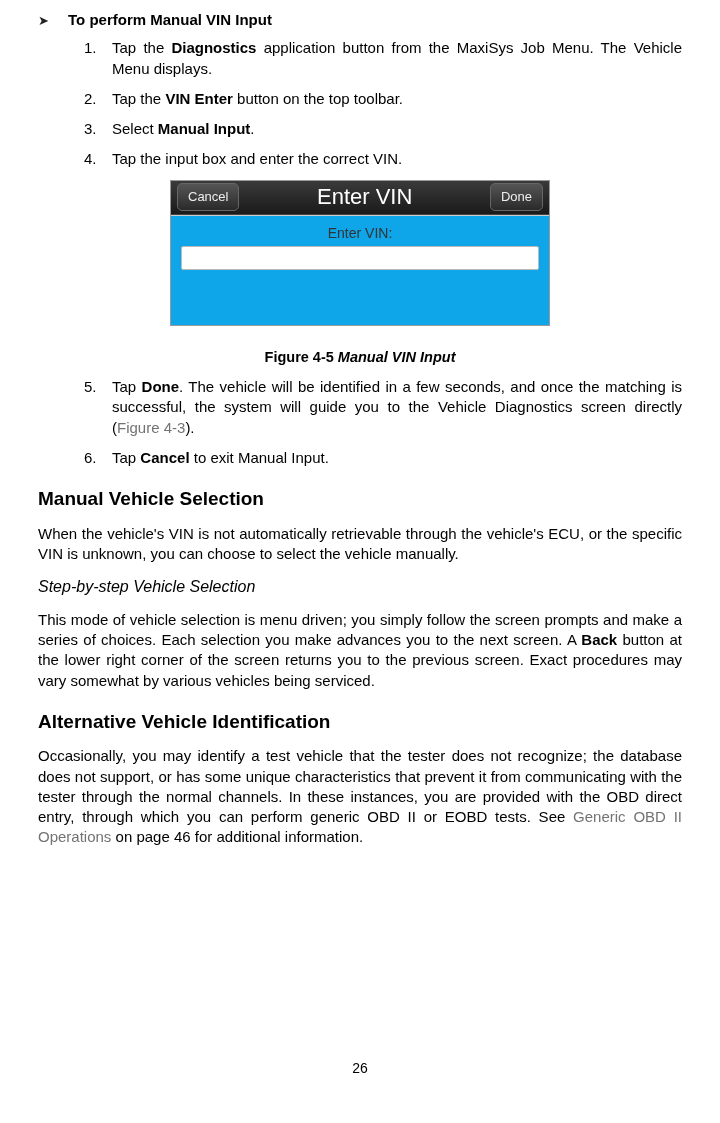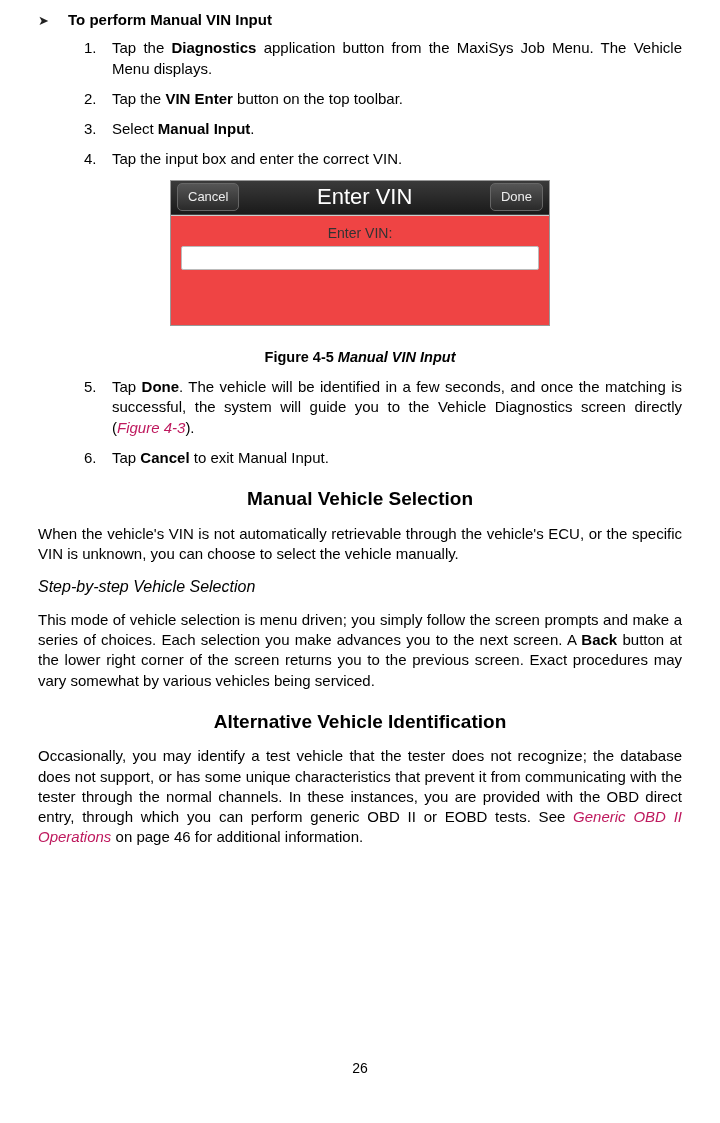--- a/index.html
+++ b/index.html
@@ -71,21 +71,21 @@
     border-radius: 5px;
   }
   .ss-title {
     flex: 1;
     text-align: center;
     color: #fff;
     font-size: 22px;
   }
   .ss-body {
     height: 110px;
-    background: #ef4444;
+    background: #0ea5e9;
     padding: 8px 10px;
     border-top: 1px solid #ccc;
   }
   .ss-label {
     color: #333;
     font-size: 14px;
     margin-bottom: 4px;
   }
   .ss-input {
     height: 24px;
@@ -99,33 +99,32 @@
     font-size: 14.5px;
     margin-top: 22px;
     margin-bottom: 10px;
   }
   .fig-caption .italic { font-style: italic; }
   .h2 {
     font-size: 19px;
     font-weight: bold;
     margin-top: 18px;
     margin-bottom: 12px;
-    text-align: center;
   }
   .para {
     text-align: justify;
     margin-bottom: 12px;
   }
   .h3-italic {
     font-style: italic;
     font-size: 16px;
     margin-top: 6px;
     margin-bottom: 12px;
   }
-  .link-style { font-style: italic; color: #be185d; }
+  .link-style { color: #737373; }
   .page-num {
     position: absolute;
     bottom: 45px;
     left: 0;
     width: 100%;
     text-align: center;
     font-size: 14px;
   }
 </style>
 </head>

